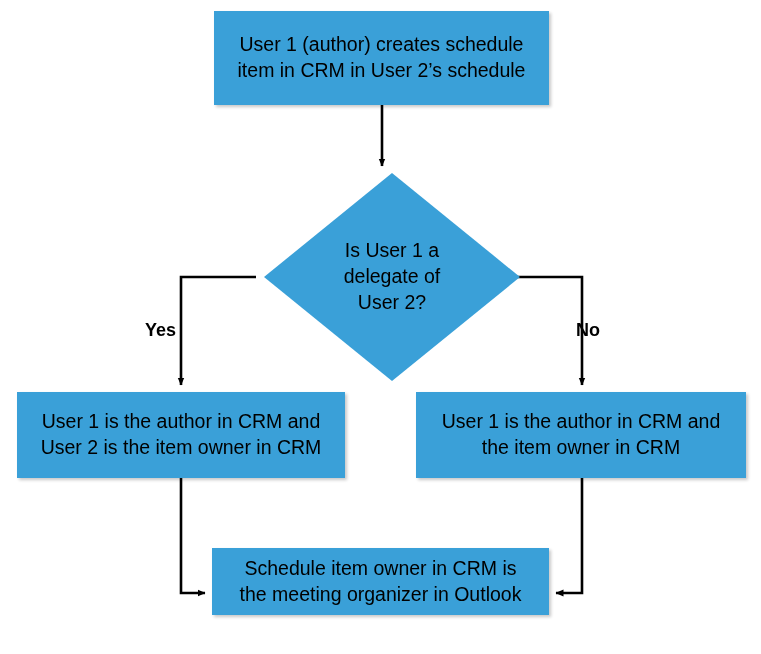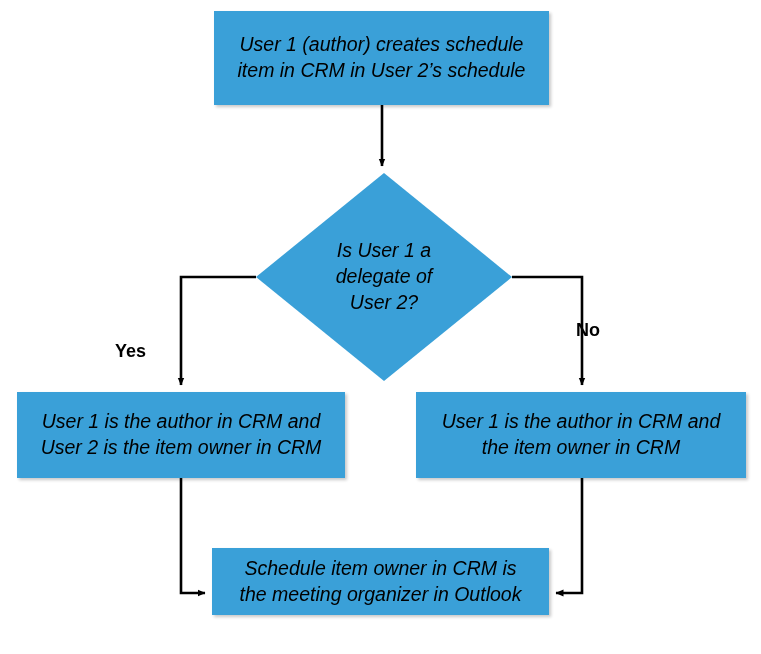--- a/index.html
+++ b/index.html
@@ -24,21 +24,20 @@
     align-items: center;
     justify-content: center;
     text-align: center;
     color: #000000;
     font-size: 19.5px;
     line-height: 1.33;
     background: #3AA0D8;
     box-shadow: 2px 2px 3px rgba(0,0,0,0.22);
     z-index: 3;
     padding: 0 8px;
-    font-style: italic;
   }
   .node .txt {
     display: block;
     white-space: pre-line;
   }
 
   
   #node-top {
     left: 214px;
     top: 11px;
@@ -63,26 +62,25 @@
   #node-bottom {
     left: 212px;
     top: 548px;
     width: 337px;
     height: 67px;
   }
 
   
   #node-decision {
     position: absolute;
-    left: 256px;
+    left: 264px;
     top: 173px;
     width: 256px;
     height: 208px;
     z-index: 3;
-    font-style: italic;
   }
   #node-decision .diamond-shape {
     position: absolute;
     inset: 0;
     background: #3AA0D8;
     clip-path: polygon(50% 0%, 100% 50%, 50% 100%, 0% 50%);
   }
   #node-decision .diamond-label {
     position: absolute;
     inset: 0;
@@ -108,21 +106,21 @@
 
   
   .branch-label {
     position: absolute;
     font-size: 18px;
     font-weight: bold;
     color: #000000;
     z-index: 4;
     white-space: nowrap;
   }
-  #label-yes { left: 115px; top: 320px; margin-top: 21px; }
+  #label-yes { left: 145px; top: 320px; }
   #label-no  { left: 576px; top: 320px; }
 </style>
 </head>
 <body>
 
 <div id="canvas">
 
   <svg id="edges" viewBox="0 0 761 654" width="761" height="654" xmlns="http://www.w3.org/2000/svg">
     <defs>
       <marker id="arrowhead" markerWidth="9" markerHeight="9" refX="7.5" refY="4" orient="auto" markerUnits="userSpaceOnUse">

